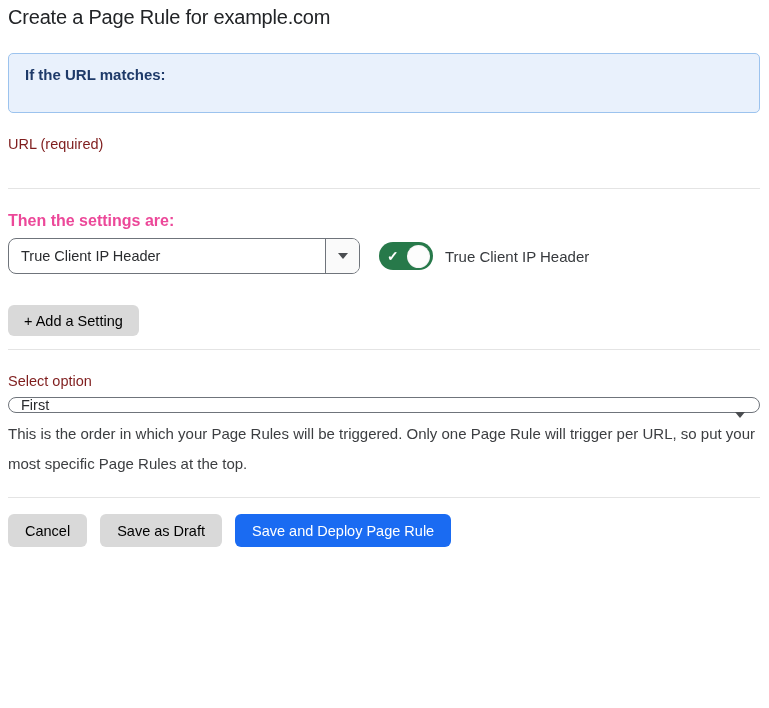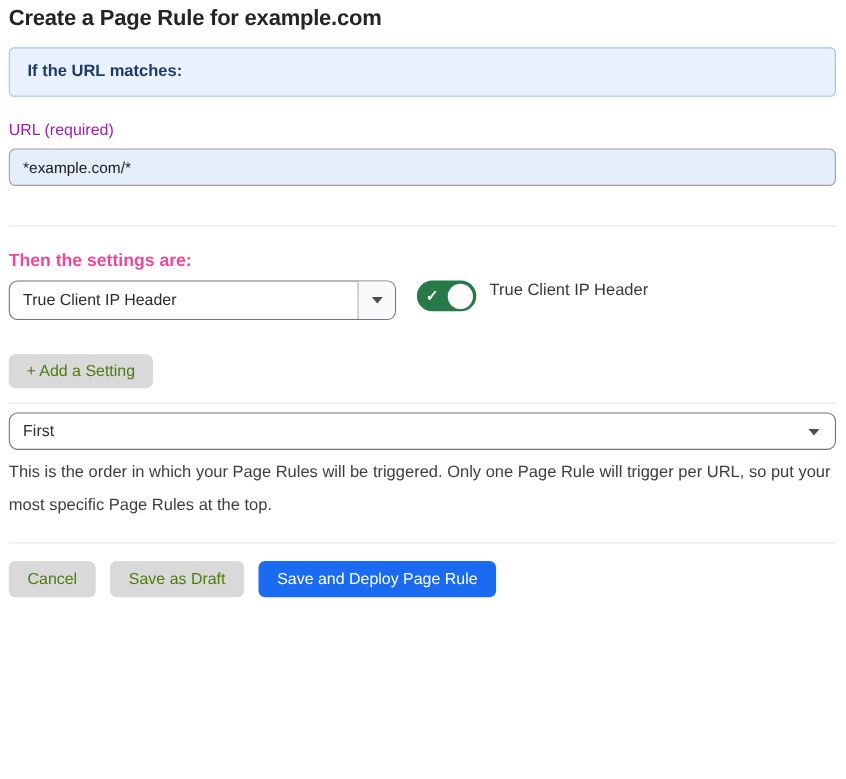--- a/index.html
+++ b/index.html
@@ -7,58 +7,58 @@
   body {
     width: 769px; height: 708px;
     background: #ffffff;
     font-family: "Liberation Sans", sans-serif;
     color: var(--text-dark, #1f2023);
     overflow: hidden;
   }
   .container { padding: 4px 9px 0 8px; }
 
   .page-title {
-    font-size: 20px; font-weight: bold;
+    font-size: 20px; font-weight: normal;
     color: #222427; letter-spacing: -0.2px;
-    margin: 0; padding: 2px 0 14px 0;
+    margin: 0; padding: 2px 0 24px 0;
   }
 
   .info-box {
     background: var(--info-bg, #E9F1FC);
     border: 1px solid var(--info-border, #9CC3EE);
     border-radius: 5px;
-    padding: 9px 16px 10px 16px;
+    padding: 9px 16px 25px 16px;
     color: var(--info-text, #1E3A69);
     font-size: 15px; line-height: 24px;
   }
   .info-box__heading { font-weight: bold; }
   .info-box a {
     color: var(--link-blue, #2A66D9);
     text-decoration: underline;
     cursor: pointer;
   }
 
-  .field-label { font-size: 14.5px; color: #a21caf; margin: 23px 0 8px 0; }
+  .field-label { font-size: 14.5px; color: #7f1d1d; margin: 23px 0 8px 0; }
 
   .url-input {
     display: block; width: 100%; height: 34px;
     background: var(--input-bg, #E4EEFB);
     border: 1px solid #99A0A8; border-radius: 6px;
     padding: 0 12px; font-size: 14px; color: #17191c;
     font-family: "Liberation Sans", sans-serif;
   }
 
   .divider { border: none; border-top: 1px solid var(--divider, #E4E4E4); margin: 0; }
   .divider--after-url { margin-top: 36px; }
   .divider--after-settings { margin-top: 13px; }
   .divider--after-order { margin-top: 18px; }
 
   .section-heading { font-size: 16px; font-weight: bold; margin: 23px 0 0 0; color: #ec4899; }
 
-  .picker-row { display: flex; margin-top: 8px; }
+  .picker-row { display: flex; align-items: center; margin-top: 8px; }
 
   .select {
     display: flex; align-items: stretch;
     border: 1px solid #6F747B; border-radius: 8px;
     background: #ffffff; height: 36px; cursor: pointer;
   }
   .select--setting { width: 352px; }
   .select__value {
     flex: 1; display: flex; align-items: center;
     padding: 0 12px; font-size: 14.5px; color: #2a2c2f;
@@ -93,47 +93,46 @@
     background: #fdfdfd;
     box-shadow: inset 0 0 2px rgba(0,0,0,0.12);
   }
   .toggle-label { margin-left: 12px; font-size: 15px; color: #36393d; }
 
   .btn {
     font-family: "Liberation Sans", sans-serif;
     font-size: 14.5px; border: none; border-radius: 6px;
     cursor: pointer; white-space: nowrap;
   }
-  .btn--gray { background: var(--button-gray, #D9D9D9); color: #4d7c0f; }
+  .btn--gray { background: var(--button-gray, #D9D9D9); color: #000000; }
   .btn--blue { background: var(--accent-blue, #1A6BF2); color: #ffffff; }
 
   .add-setting-btn { margin-top: 31px; height: 31px; padding: 0 16px; }
 
-  .select--order { width: 100%; height: 34px; margin-top: 8px; position: relative; }
+  .select--order { width: 100%; height: 16px; margin-top: 8px; position: relative; }
   .select--order .select__value { padding-right: 34px; }
   .select--order .caret { position: absolute; right: 14px; top: 14px; }
 
   .help-text { font-size: 15px; line-height: 30px; color: #3c3e41; margin-top: 6px; }
 
   .footer { display: flex; align-items: center; gap: 13px; margin-top: 16px; }
   .footer .btn { height: 33px; padding: 0 17px; }
 </style>
 </head>
 <body>
 
 <div class="container">
 
   <h1 class="page-title">Create a Page Rule for example.com</h1>
 
   <div class="info-box">
     <div class="info-box__heading">If the URL matches:</div>
   </div>
 
   <div class="field-label">URL (required)</div>
-  <input class="url-input" type="text" value="*example.com/*" style="">
 
   <hr class="divider divider--after-url">
 
   <h2 class="section-heading">Then the settings are:</h2>
 
 
   <div class="picker-row">
     <div class="select select--setting">
       <div class="select__value">True Client IP Header</div>
       <div class="select__arrowbox">
@@ -146,20 +145,21 @@
       <span class="toggle__knob"></span>
     </button>
     <span class="toggle-label">True Client IP Header</span>
   </div>
 
   <button class="btn btn--gray add-setting-btn">+ Add a Setting</button>
 
   <hr class="divider divider--after-settings">
 
 
+  <div class="field-label">Select option</div>
 
   <div class="select select--order">
     <div class="select__value">First</div>
     <span class="caret"></span>
   </div>
 
   <div class="help-text">This is the order in which your Page Rules will be triggered. Only one Page Rule will trigger per URL, so put your most specific Page Rules at the top.</div>
 
   <hr class="divider divider--after-order">
 

